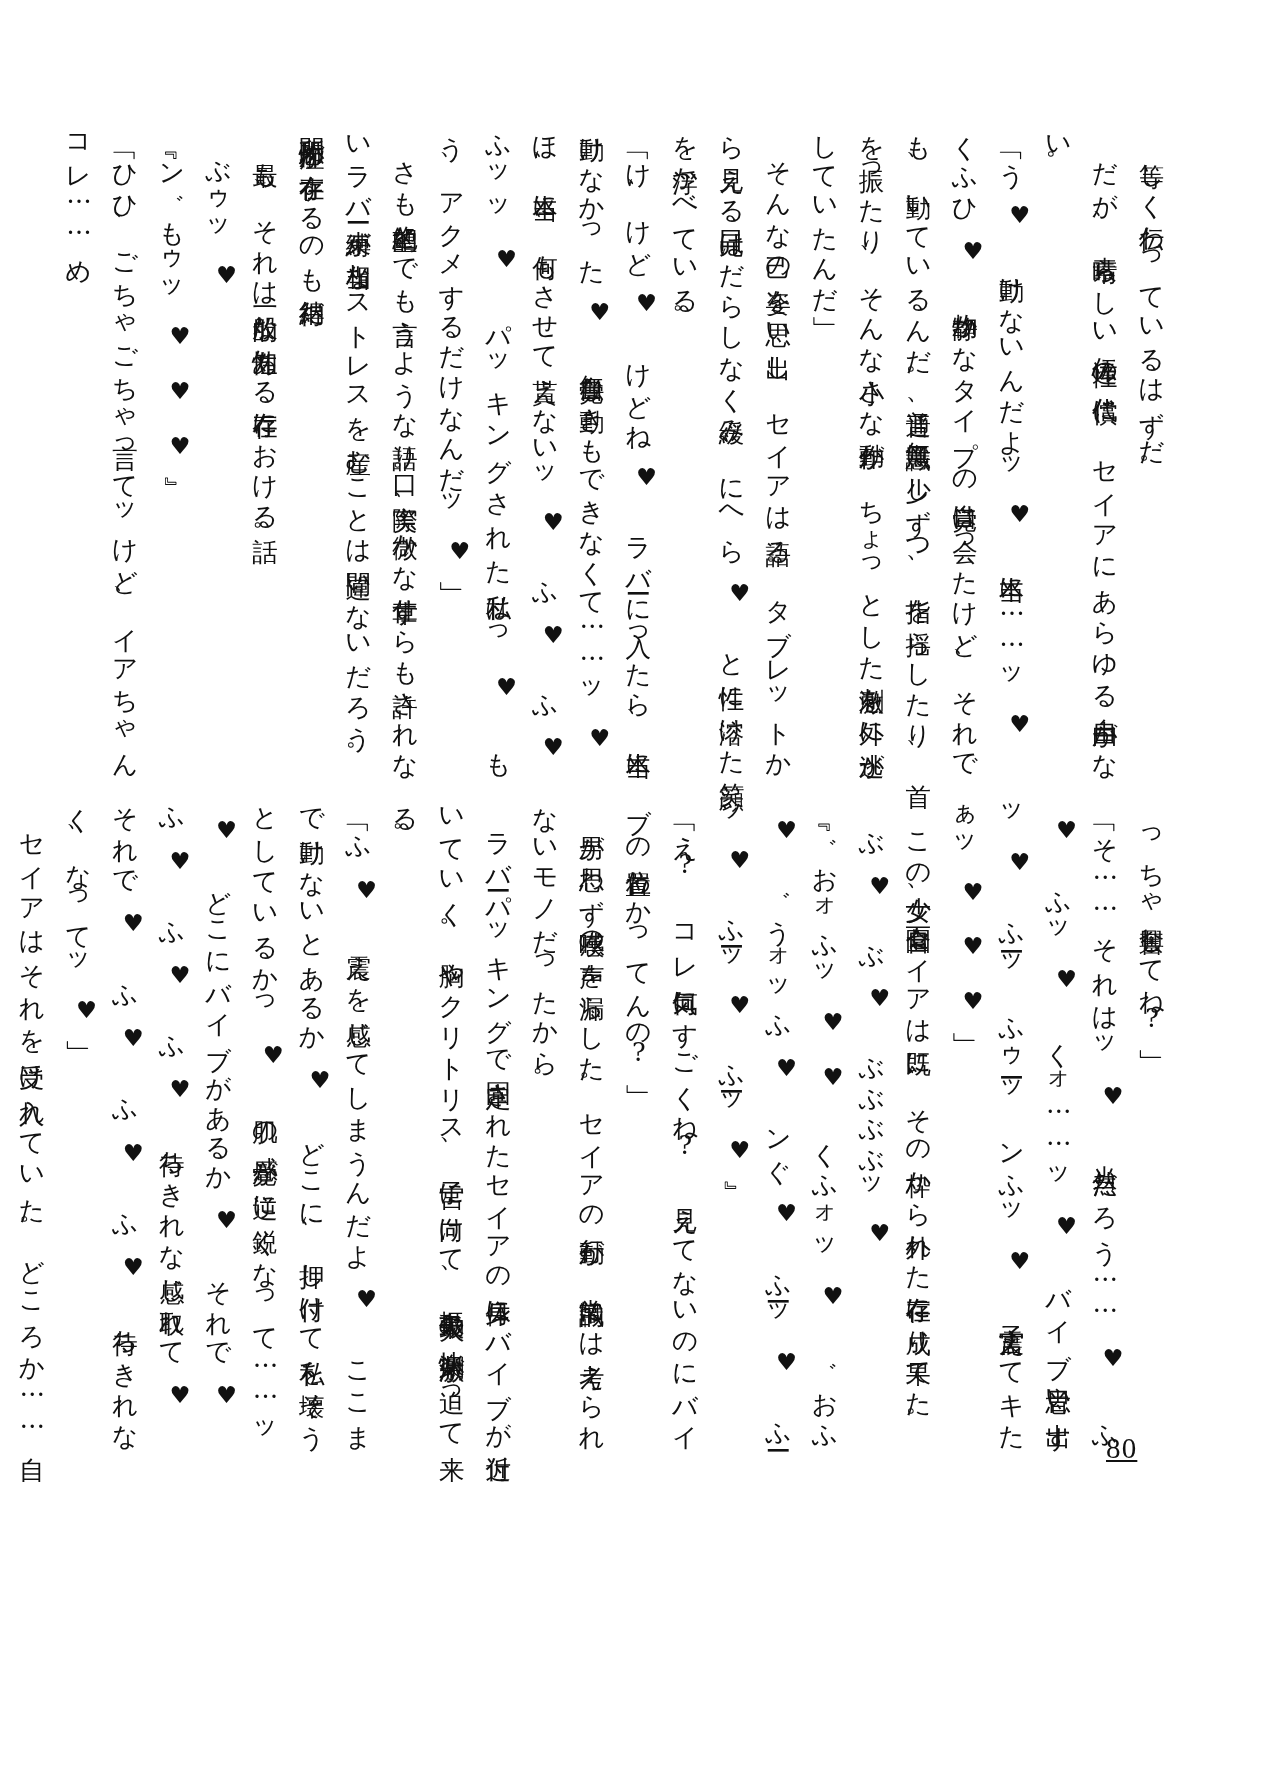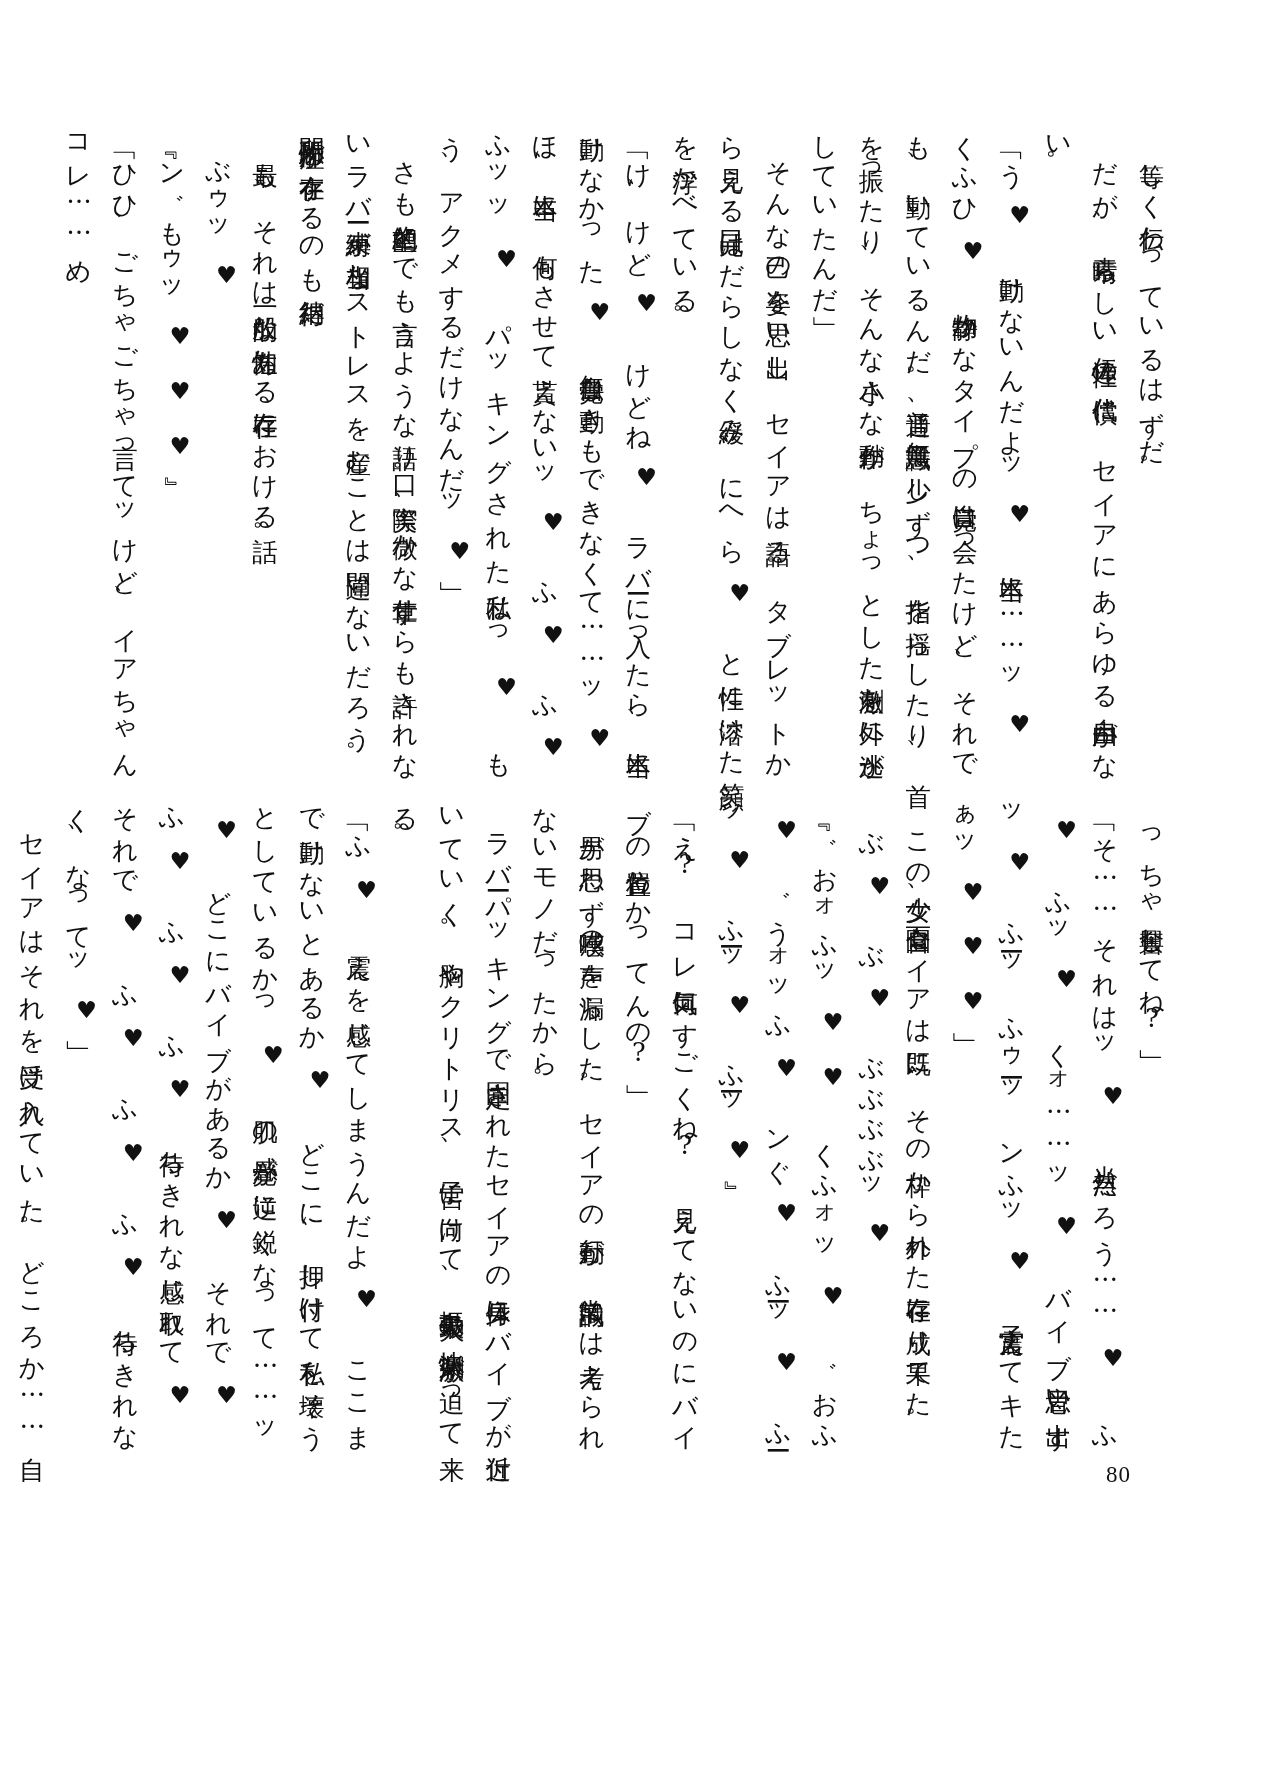--- a/index.html
+++ b/index.html
@@ -67,25 +67,26 @@
     font-size: 0.92em;
     line-height: 1;
     vertical-align: middle;
     transform: translateY(0.02em);
   }
 
   
   #page-number {
     position: absolute;
     left: 1106px;
-    top: 1462px;
+    top: 1432px;
     font-family: "Liberation Serif", "DejaVu Serif", serif;
-    font-size: 23px;
+    font-size: 29px;
     letter-spacing: 0.04em;
     color: #111111;
+    text-decoration: underline;
   }
 </style>
 </head>
 <body>
 
 <div id="page">
 
   <div class="vtext-region" id="block-upper">
       <p class="para">等しく伝わっているはずだ。</p>
       <p class="para">だが、素晴らしい伝達性の代償に、セイアにあらゆる自由がない。</p>

